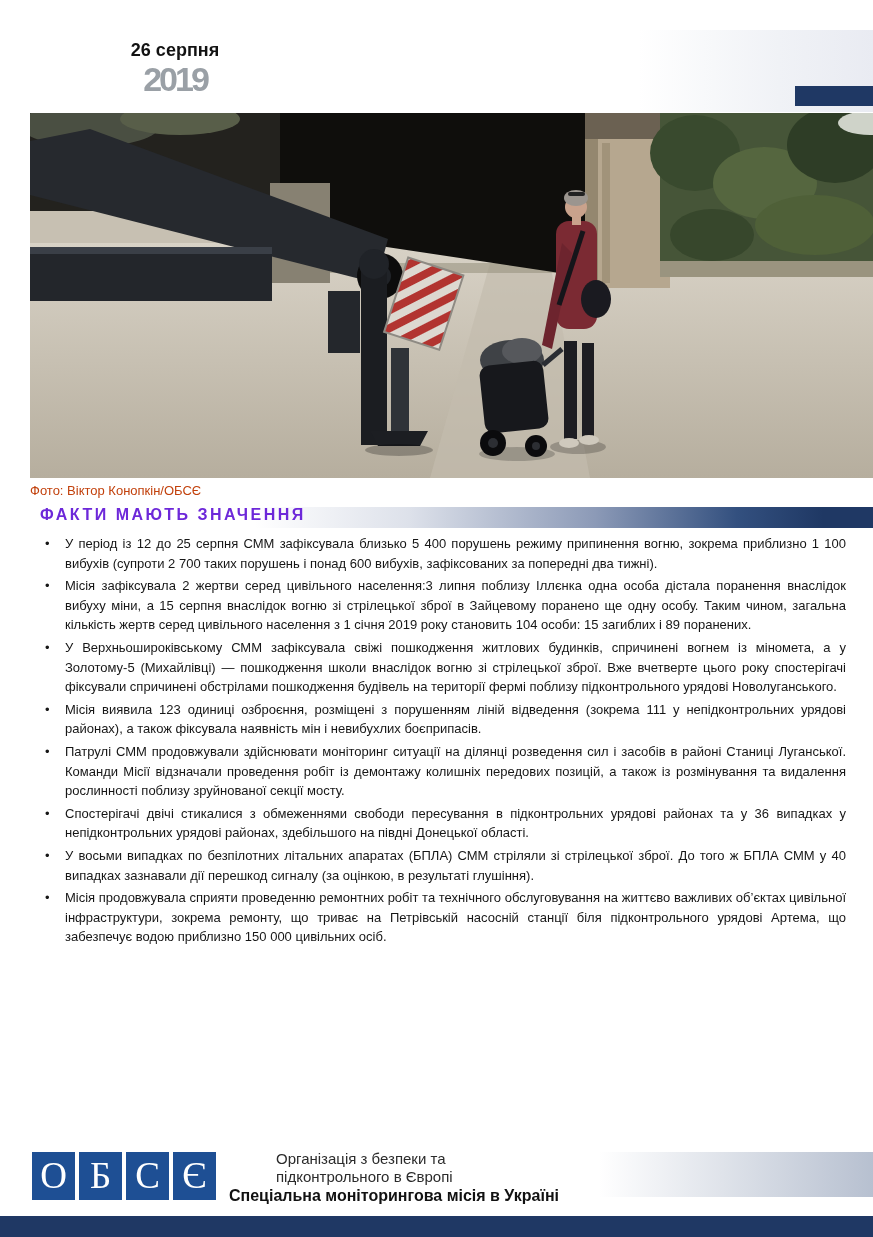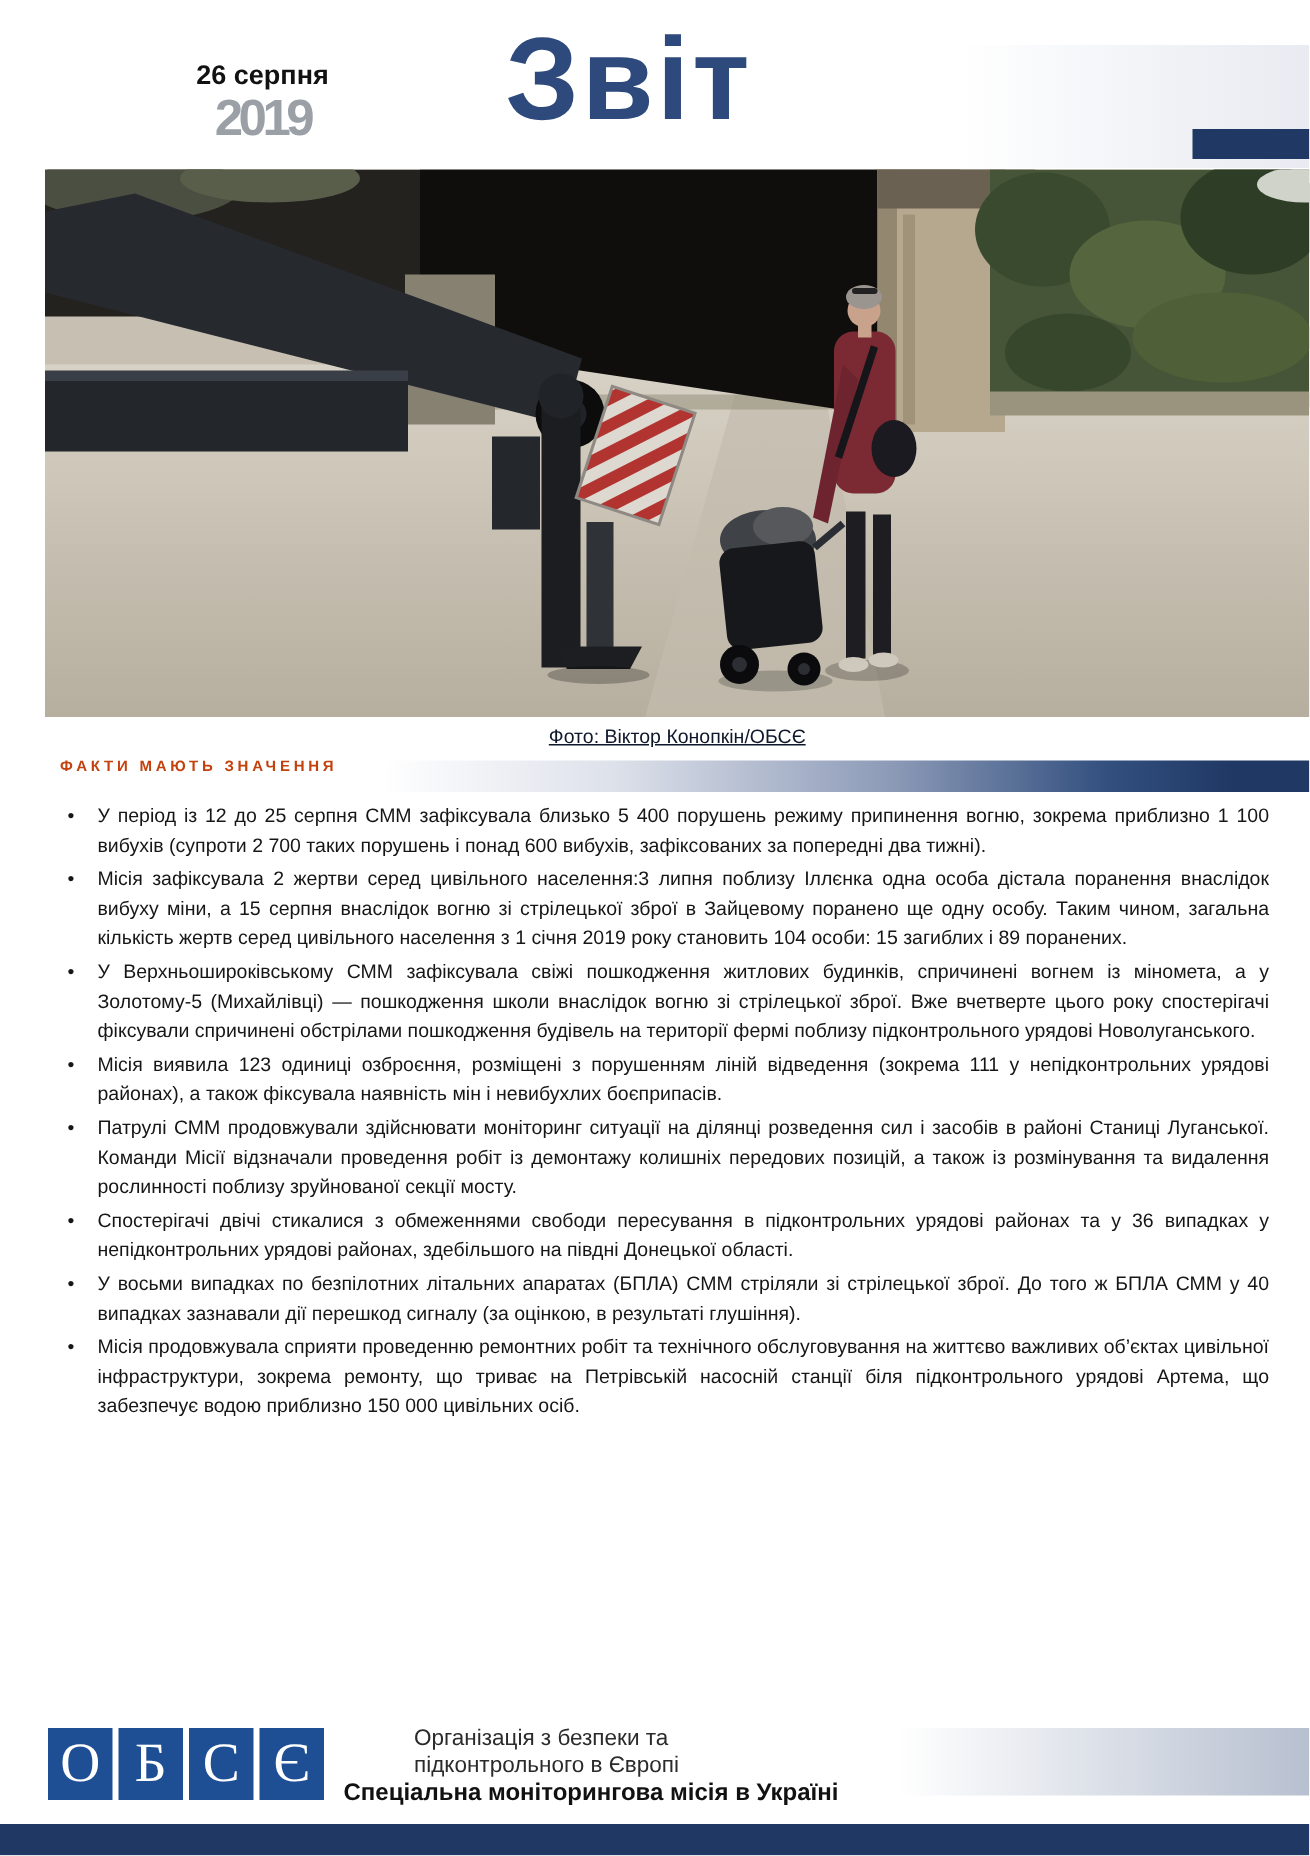--- a/index.html
+++ b/index.html
@@ -13,29 +13,29 @@
              font-size:34px;font-weight:bold;color:#9aa0a6;letter-spacing:-3px;}
   .report-title{position:absolute;left:337px;top:6px;font-size:78px;font-weight:bold;
                 color:#2e4a7c;letter-spacing:2px;line-height:1.2;}
   .header-band{position:absolute;right:0;top:30px;width:235px;height:82px;
                background:linear-gradient(90deg,#ffffff 0%,#f0f2f6 60%,#e9ebf2 100%);}
   .header-bar{position:absolute;right:0;top:86px;width:78px;height:20px;background:#1f3864;}
 
   
   .photo{position:absolute;left:30px;top:113px;width:843px;height:365px;background:#c7c0b2;}
   .photo svg{display:block;}
-  .caption{position:absolute;left:30px;top:483px;width:843px;text-align:center;
-           font-size:13px;color:#0f172a;text-decoration:underline;}
+  .caption{position:absolute;left:30px;top:483px;width:843px;
+           font-size:13px;color:#c2410c;}
 
   
   .section{position:absolute;left:0;top:505px;width:873px;height:23px;}
   .section-bar{position:absolute;left:255px;right:0;top:2px;height:21px;
                background:linear-gradient(90deg,#ffffff 0%,#dde1ea 25%,#8c9ab7 55%,#33507f 78%,#1f3864 92%);}
-  .section-title{position:absolute;left:40px;top:1px;font-size:10px;font-weight:bold;
-                 color:#c2410c;letter-spacing:2.5px;}
+  .section-title{position:absolute;left:40px;top:1px;font-size:16px;font-weight:bold;
+                 color:#6d28d9;letter-spacing:2.5px;}
 
   
   .bullets{position:absolute;left:40px;top:534px;width:806px;margin:0;padding:0;list-style:none;}
   .bullets li{position:relative;padding-left:25px;margin-bottom:3px;text-align:justify;
               font-size:13px;line-height:19.6px;color:#161616;}
   .bullets li::before{content:"•";position:absolute;left:5px;top:0;color:#161616;}
   .bullets a{color:#0563c1;text-decoration:underline;cursor:pointer;}
 
   
   .footer-grad{position:absolute;left:599px;top:1152px;width:274px;height:45px;
@@ -50,21 +50,20 @@
 </style>
 </head>
 <body>
 
 <div class="page">
 
   <div class="header-band"></div>
   <div class="header-bar"></div>
   <div class="date-day">26 серпня</div>
   <div class="date-year">2019</div>
-  <div class="report-title">Звіт</div>
 
   <div class="photo">
     <svg width="843" height="365" viewBox="0 0 843 365">
       <defs>
         <linearGradient id="roadGrad" x1="0" y1="0" x2="0" y2="1">
           <stop offset="0" stop-color="#d8d2c6"></stop>
             <stop offset="1" stop-color="#b6ae9e"></stop>
         </linearGradient>
         <pattern id="stripes" width="16" height="16" patternUnits="userSpaceOnUse" patternTransform="rotate(45)">
           <rect width="16" height="16" fill="#ddd8d0"></rect>

